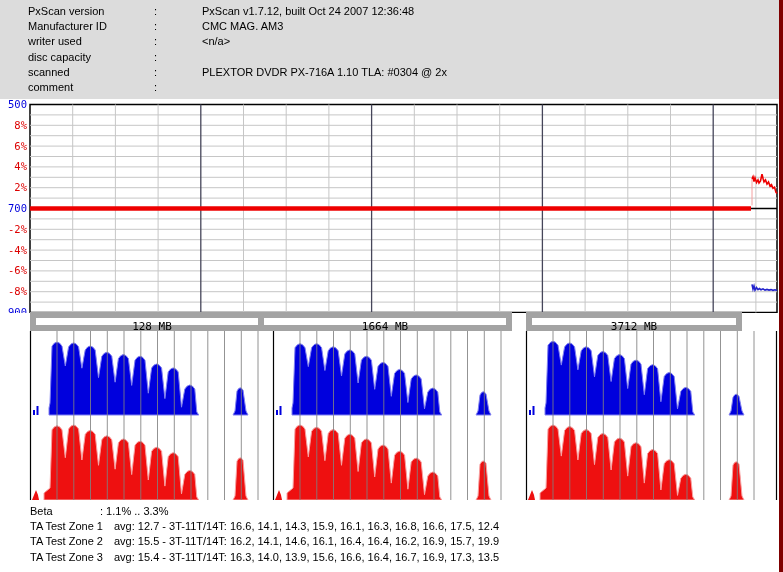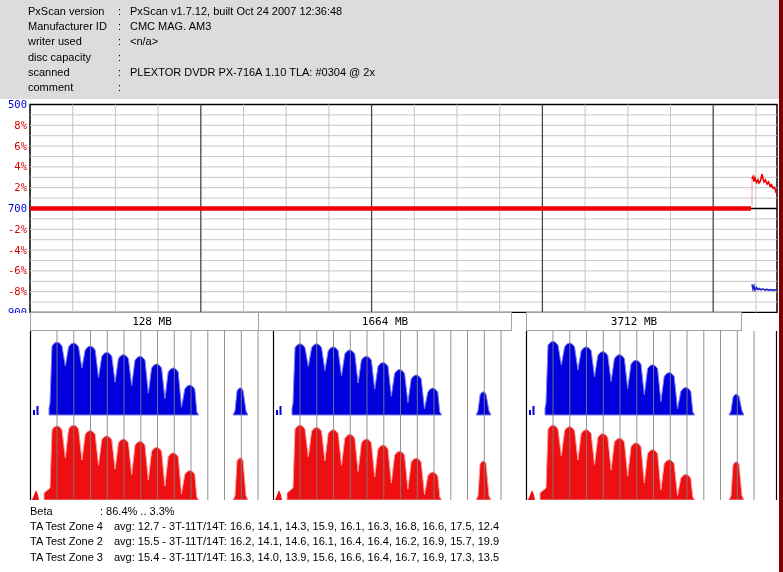--- a/index.html
+++ b/index.html
@@ -1,31 +1,31 @@
 <!DOCTYPE html>
 <html><head>
 <meta charset="utf-8">
 <style>
   html,body{margin:0;padding:0;}
   .window{position:relative;width:783px;height:572px;background:#dcdcdc;overflow:hidden;
           font-family:"Liberation Sans",sans-serif;color:#000;}
   .canvas{position:absolute;left:0;top:99px;width:779px;height:473px;background:#ffffff;}
   .right-stripe{position:absolute;right:0;top:0;width:4px;height:572px;background:#7f0000;}
   .header-rows{position:absolute;left:28px;top:4px;font-size:11px;line-height:15.2px;}
-  .hrow{display:flex;white-space:pre;}
+  .hrow{display:flex;white-space:pre;gap:36px;}
   .hrow .lbl{width:90px;}
   .hrow .sep{width:12px;}
   .footer-rows{position:absolute;left:30px;top:504px;font-size:11px;line-height:15.2px;}
   .frow{display:flex;white-space:pre;}
   .frow .lbl2{width:84px;}
   .frow.row-beta .lbl2{width:70px;}
   svg{position:absolute;left:0;display:block;}
   #plot-svg{top:97px;}
   #panels-svg{top:331px;}
-  .panel-header{position:absolute;top:312px;height:19px;box-sizing:border-box;border:1px solid #a3a3a3;
+  .panel-header{position:absolute;top:312px;height:19px;box-sizing:border-box;border:6px solid #a3a3a3;
     background:#fff;text-align:center;font-family:"DejaVu Sans Mono",monospace;font-size:11px;line-height:17px;}
   .ph1{left:30px;width:244px;}
   .ph2{left:258px;width:254px;}
   .ph3{left:526px;width:216px;}
 </style>
 </head>
 <body>
 
 <div class="window">
 
@@ -173,24 +173,24 @@
       <line x1="737.3" x2="737.3" y1="0" y2="169" stroke="#808080" stroke-width="1" stroke-opacity="0.85"></line>
       <line x1="754.0" x2="754.0" y1="0" y2="169" stroke="#808080" stroke-width="1" stroke-opacity="0.85"></line>
       <line x1="30.5" x2="30.5" y1="0" y2="169" stroke="#000" stroke-width="1.2"></line>
       <line x1="273.5" x2="273.5" y1="0" y2="169" stroke="#000" stroke-width="1.2"></line>
       <line x1="526.5" x2="526.5" y1="0" y2="169" stroke="#000" stroke-width="1.2"></line>
       <line x1="776.5" x2="776.5" y1="0" y2="169" stroke="#000" stroke-width="1.2"></line>
     </svg>
 
   <div class="footer-rows">
     <div class="frow row-beta">
-      <span class="lbl2">Beta</span><span class="val">: 86.4% .. 3.3%</span>
+      <span class="lbl2">Beta</span><span class="val">: 1.1% .. 3.3%</span>
     </div>
     <div class="frow">
-      <span class="lbl2">TA Test Zone 4</span><span class="val">avg: 12.7 - 3T-11T/14T: 16.6, 14.1, 14.3, 15.9, 16.1, 16.3, 16.8, 16.6, 17.5, 12.4</span>
+      <span class="lbl2">TA Test Zone 1</span><span class="val">avg: 12.7 - 3T-11T/14T: 16.6, 14.1, 14.3, 15.9, 16.1, 16.3, 16.8, 16.6, 17.5, 12.4</span>
     </div>
     <div class="frow">
       <span class="lbl2">TA Test Zone 2</span><span class="val">avg: 15.5 - 3T-11T/14T: 16.2, 14.1, 14.6, 16.1, 16.4, 16.4, 16.2, 16.9, 15.7, 19.9</span>
     </div>
     <div class="frow">
       <span class="lbl2">TA Test Zone 3</span><span class="val">avg: 15.4 - 3T-11T/14T: 16.3, 14.0, 13.9, 15.6, 16.6, 16.4, 16.7, 16.9, 17.3, 13.5</span>
     </div>
   </div>
 
   <div class="right-stripe"></div>

